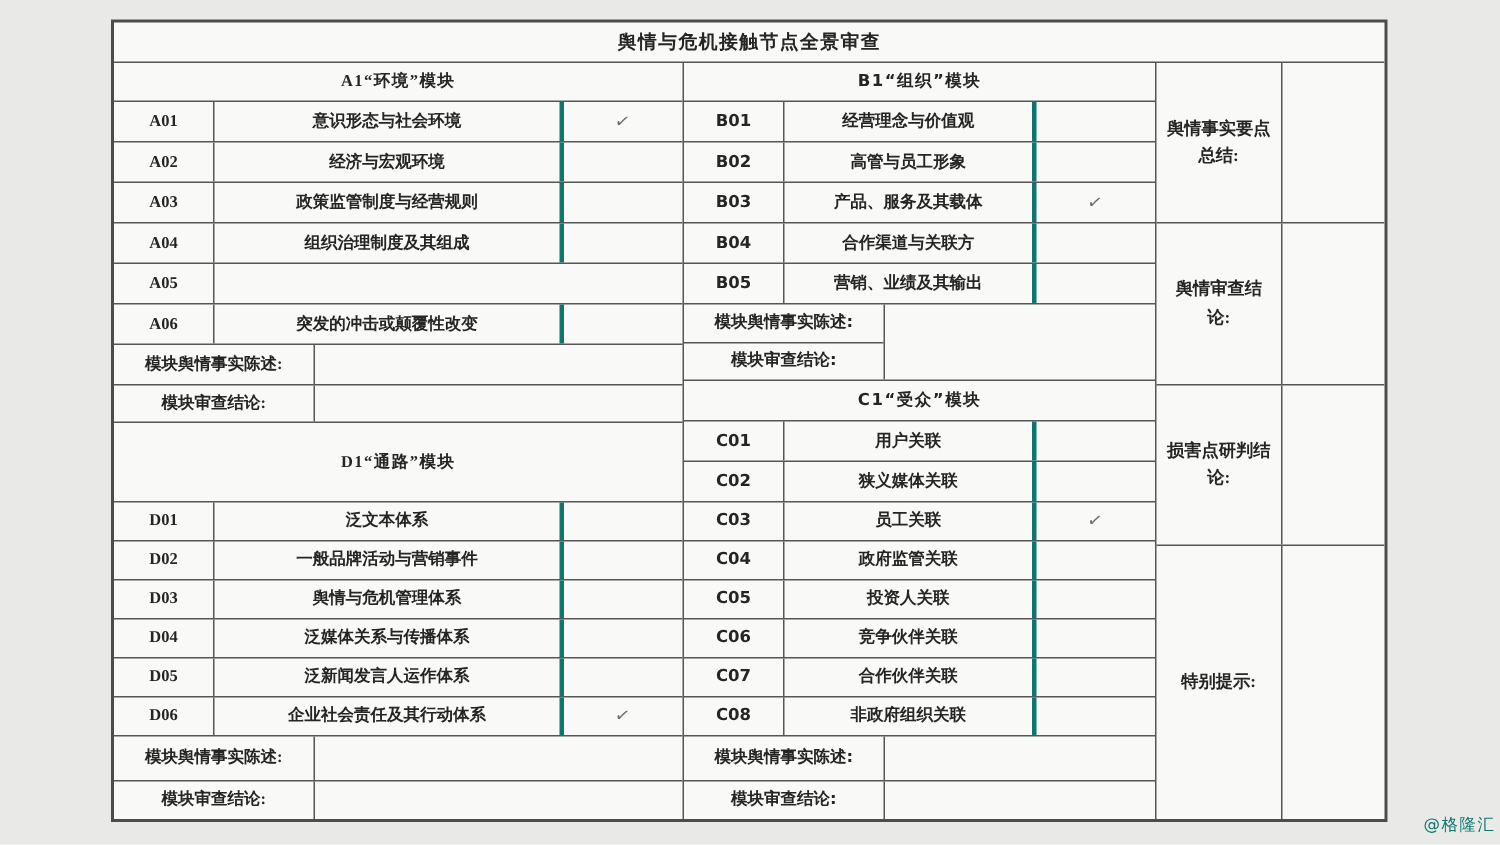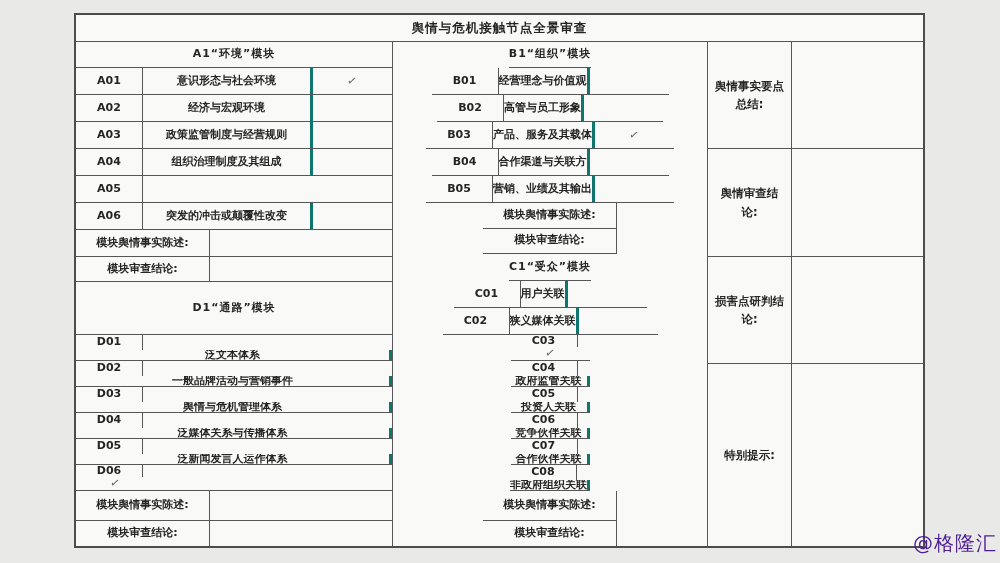--- a/index.html
+++ b/index.html
@@ -25,51 +25,51 @@
     text-align:center; line-height:1.35;
     overflow:hidden;
   }
   .title-row {
     height:27px; flex:none;
     border-bottom:1px solid #565656;
     font-size:12.5px; letter-spacing:1px;
   }
   .tbody { flex:1; display:flex; min-height:0; }
   .col { display:flex; flex-direction:column; min-height:0; }
-  .col-left  { width:317px; border-right:1px solid #565656; }
-  .col-mid   { width:315px; border-right:1px solid #565656;align-items:center; }
+  .col-left  { width:380px; border-right:1px solid #565656;font-family:Liberation Serif, serif; }
+  .col-mid   { width:315px; border-right:1px solid #565656; }
   .col-right { flex:1; }
   .row { display:flex; flex:none; border-bottom:1px solid #565656; }
   .col > .row:last-child { flex:1; border-bottom:none; min-height:0; }
   .h-header  { height:26px; }
   .h-item    { height:27px; }
   .h-facts   { height:27px; }
   .h-concl   { height:25px; }
   .h-dheader { height:53px; }
-  .h-low     { height:26px;flex-direction:column; }
+  .h-low     { height:26px; }
   .h-note    { height:30px; }
   .h-dual    { height:51px; }
   .span-cell  { flex:1; letter-spacing:1px; }
   .code-cell  { width:67px; border-right:1px solid #565656; }
   .text-cell  { flex:1; border-right:3px solid #0f766e; }
   .check-cell { width:79px; color:#6e6e6e; font-size:12px; font-weight:normal; }
   .label-cell { width:134px; border-right:1px solid #565656; }
   .value-cell { flex:1; }
   .dual-labels { width:134px; border-right:1px solid #565656; display:flex; flex-direction:column; }
   .dual-labels .cell { flex:1; }
   .dual-labels .cell:first-child { border-bottom:1px solid #565656; }
-  .section { display:flex; flex:none; border-bottom:1px solid #565656; }
+  .section { display:flex; flex:none; border-bottom:1px solid #565656;font-family:Liberation Serif, serif; }
   .sec-1 { height:107px; } .sec-2 { height:108px; } .sec-3 { height:105px; } .sec-4 { height:107px; }
   .col-right > .section:last-child { flex:1; border-bottom:none; }
   .sum-label { width:84px; border-right:1px solid #565656; padding:0 7px; font-size:11.5px; line-height:1.6; }
   .sum-value { flex:1; }
   .check-icon { transform:rotate(10deg); display:inline-block; }
   .watermark {
     position:absolute; right:3px; bottom:6px;
-    font-size:20px; color:#4c1d95; font-weight:normal; letter-spacing:1px;
+    font-size:11px; color:#0f766e; font-weight:normal; letter-spacing:1px;
   }
 </style>
 </head>
 <body>
 
 <div class="page">
   <div class="sheet">
 
     <div class="cell title-row">舆情与危机接触节点全景审查</div>
 

